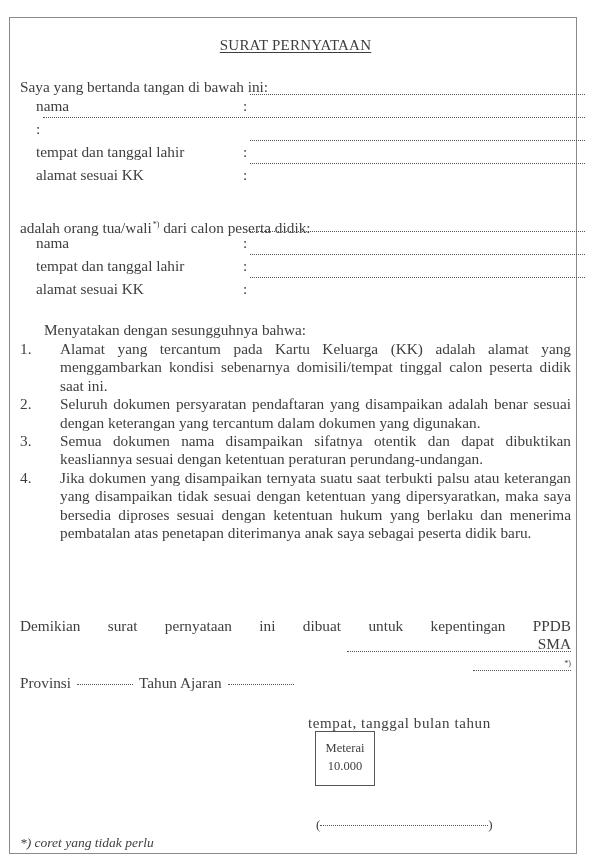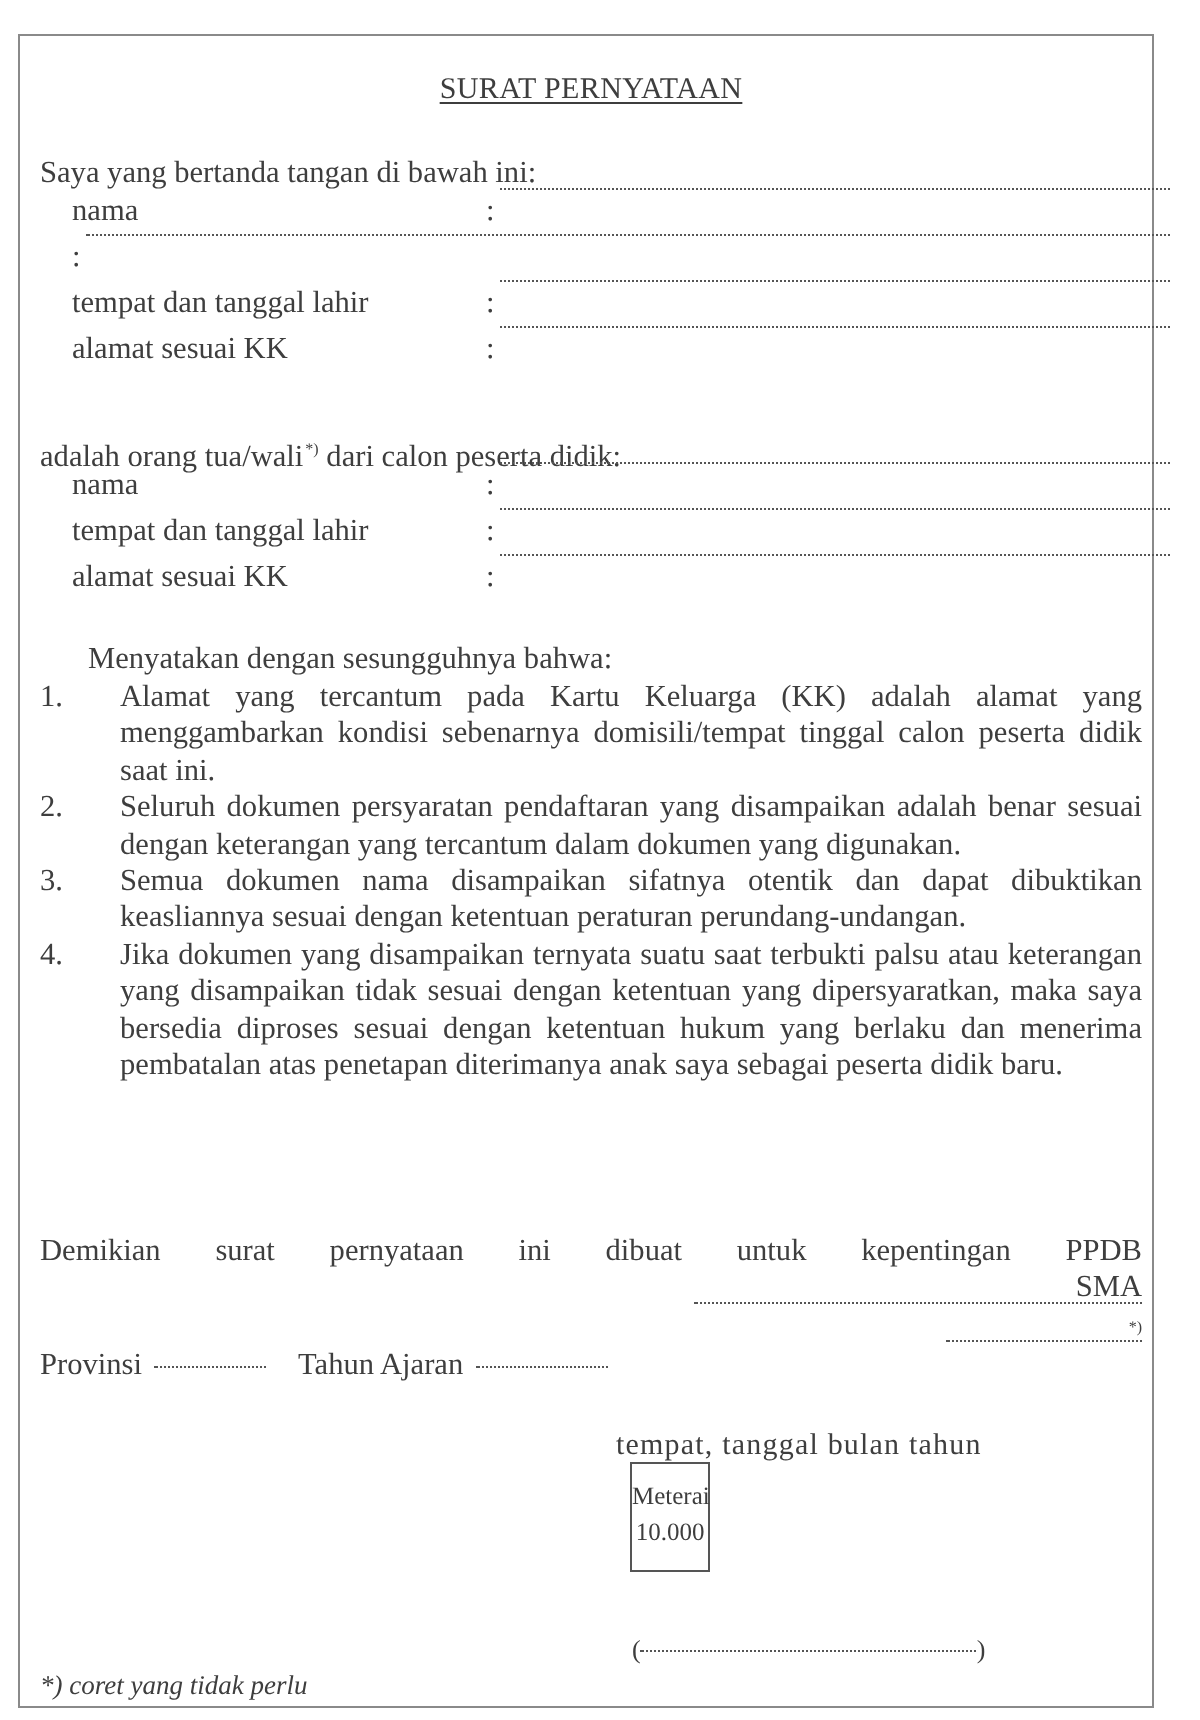--- a/index.html
+++ b/index.html
@@ -132,21 +132,21 @@
       white-space: nowrap;
       text-align: center;
     }
     .sign-place {
       letter-spacing: 0.6px;
     }
     .meterai-box {
       position: absolute;
       left: 295px;
       top: 713px;
-      width: 40px;
+      width: 60px;
       height: 55px;
       border: 1.5px solid #555;
       box-sizing: border-box;
       text-align: center;
       font-size: 12.5px;
       line-height: 18px;
       padding-top: 7px;
     }
     .signature {
       position: absolute;
@@ -242,21 +242,21 @@
       <div class="closing-line1">Demikian surat pernyataan ini dibuat untuk kepentingan PPDB</div>
       <div class="closing-line2">
         <span>SMA</span>
         <span class="dots-inline" style="width:224px; margin-left:6px;"></span>
           <span class="sup">*)</span>
         <span class="dots-inline" style="width:98px; margin-left:14px;"></span>
       </div>
       <div class="closing-line3">
         <span>Provinsi</span>
         <span class="dots-inline" style="width:56px; margin-left:6px;"></span>
-        <span style="margin-left:16px;">Tahun Ajaran</span>
+        <span style="margin-left:6px;">Tahun Ajaran</span>
         <span class="dots-inline" style="width:66px; margin-left:6px;"></span>
       </div>
     </div>
 
     <div class="sign-block">
       <div class="sign-place">tempat, tanggal bulan tahun</div>
     </div>
 
     <div class="meterai-box">
       <div>Meterai</div>

